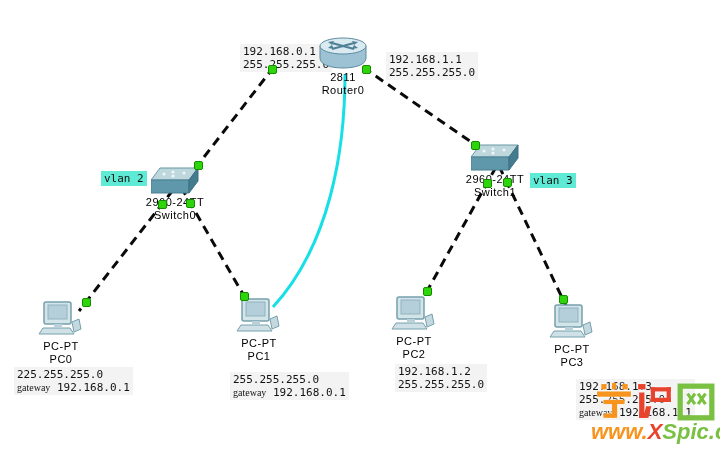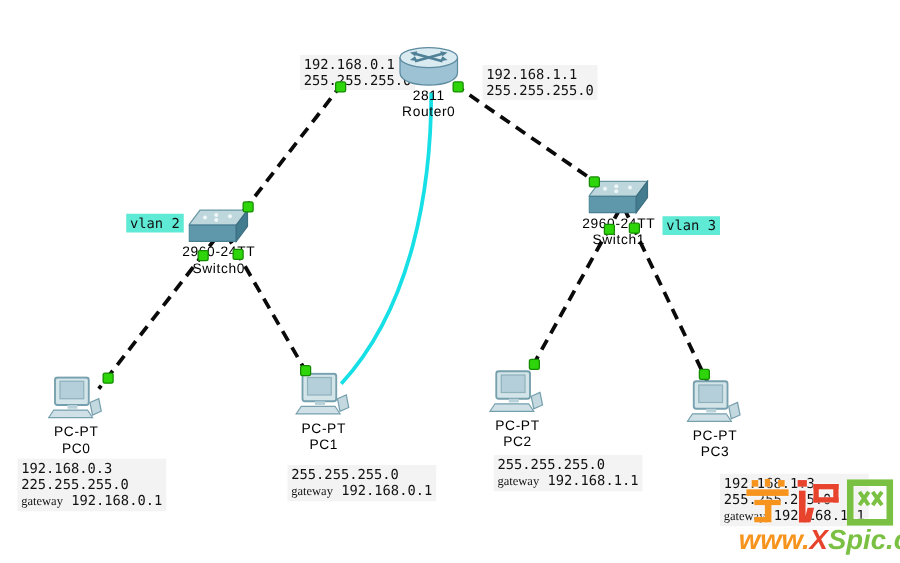--- a/index.html
+++ b/index.html
@@ -159,31 +159,30 @@
 
   <div class="ip-label" style="left:240px;top:44px;">
     <div>192.168.0.1</div>
     <div>255.255.255.0</div>
   </div>
   <div class="ip-label" style="left:386px;top:52px;">
     <div>192.168.1.1</div>
     <div>255.255.255.0</div>
   </div>
   <div class="ip-label" style="left:14px;top:367px;">
-    <div>192.168.0.3</div>
     <div>225.255.255.0</div>
     <div><span class="gw">gateway</span> <span>192.168.0.1</span></div>
   </div>
   <div class="ip-label" style="left:230px;top:372px;">
     <div>255.255.255.0</div>
     <div><span class="gw">gateway</span> <span>192.168.0.1</span></div>
   </div>
   <div class="ip-label" style="left:395px;top:364px;">
-    <div>255.255.255.0</div>
-    <div><span class="gw">gateway</span> <span>192.168.1.1</span></div>
+    <div>192.168.1.2</div>
+    <div>255.255.255.0</div>
   </div>
   <div class="ip-label" style="left:576px;top:379px;">
     <div>192.168.1.3</div>
     <div>255.255.255.0</div>
     <div><span class="gw">gateway</span> <span>192.168.1.1</span></div>
   </div>
 
   <div class="vlan-label" style="left:101px;top:171px;">vlan 2</div>
   <div class="vlan-label" style="left:530px;top:173px;">vlan 3</div>
 

